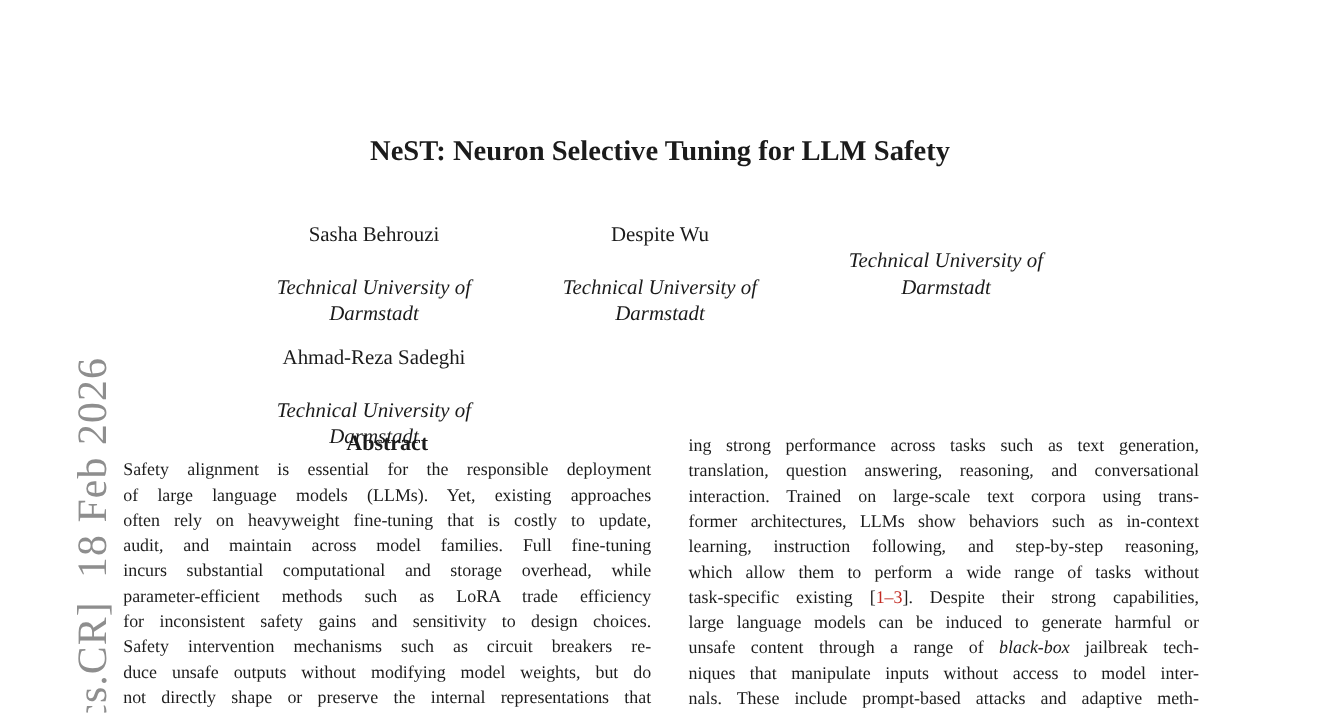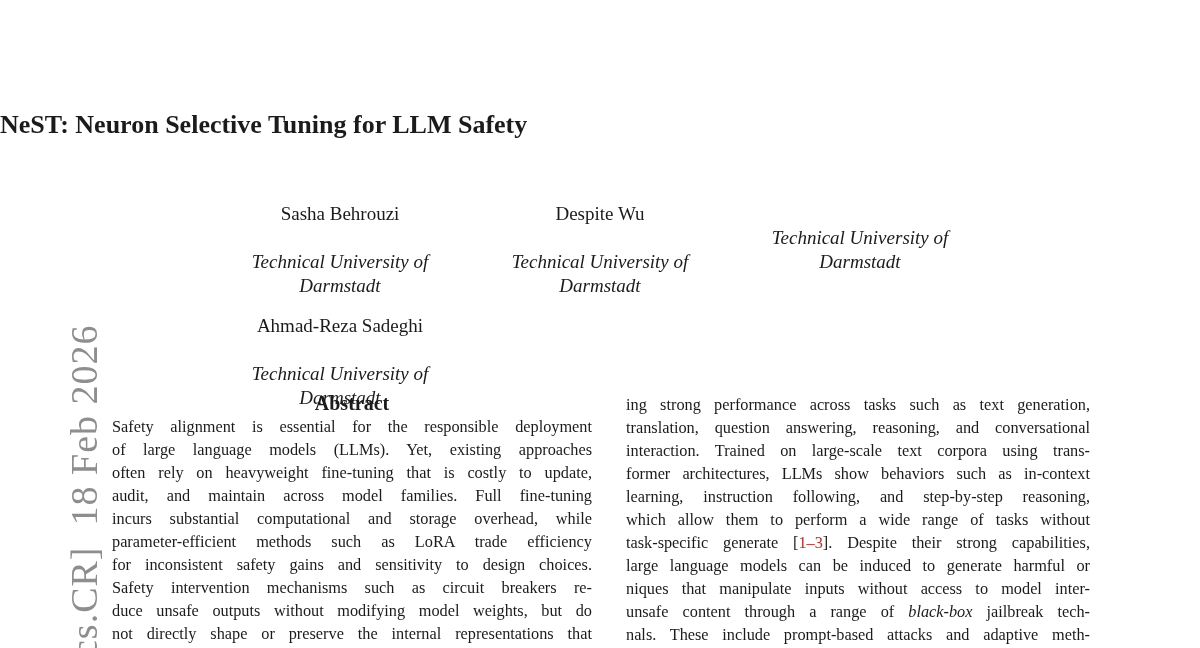--- a/index.html
+++ b/index.html
@@ -18,25 +18,25 @@
     top: 657px;
     transform-origin: 0 0;
     transform: rotate(-90deg);
     font-size: 38px;
     letter-spacing: 1px;
     color: var(--wm, #8e8e8e);
     white-space: pre;
   }
   .paper-title {
     position: absolute;
-    top: 110px;
+    top: 122px;
     left: 0;
     width: 100%;
     margin: 0;
-    text-align: left;
+    text-align: center;
     font-size: 26px;
     font-weight: 700;
     line-height: 30px;
   }
   .authors {
     position: absolute;
     top: 202px;
     left: 210px;
     width: 780px;
     display: grid;
@@ -110,21 +110,21 @@
   </div>
 
   <div class="col col-right">
     <div>
         <div class="line">ing strong performance across tasks such as text generation,</div>
         <div class="line">translation, question answering, reasoning, and conversational</div>
         <div class="line">interaction. Trained on large-scale text corpora using trans-</div>
         <div class="line">former architectures, LLMs show behaviors such as in-context</div>
         <div class="line">learning, instruction following, and step-by-step reasoning,</div>
         <div class="line">which allow them to perform a wide range of tasks without</div>
-        <div class="line"><span>task-specific generate [</span><span class="cite">1–3</span><span>]. Despite their strong capabilities,</span></div>
+        <div class="line"><span>task-specific existing [</span><span class="cite">1–3</span><span>]. Despite their strong capabilities,</span></div>
         <div class="line">large language models can be induced to generate harmful or</div>
+        <div class="line"><span>unsafe content through a range of </span><span class="italic">black-box</span><span> jailbreak tech-</span></div>
         <div class="line">niques that manipulate inputs without access to model inter-</div>
-        <div class="line"><span>unsafe content through a range of </span><span class="italic">black-box</span><span> jailbreak tech-</span></div>
         <div class="line">nals. These include prompt-based attacks and adaptive meth-</div>
       </div>
   </div>
 
 </div>
 
 </body></html>

